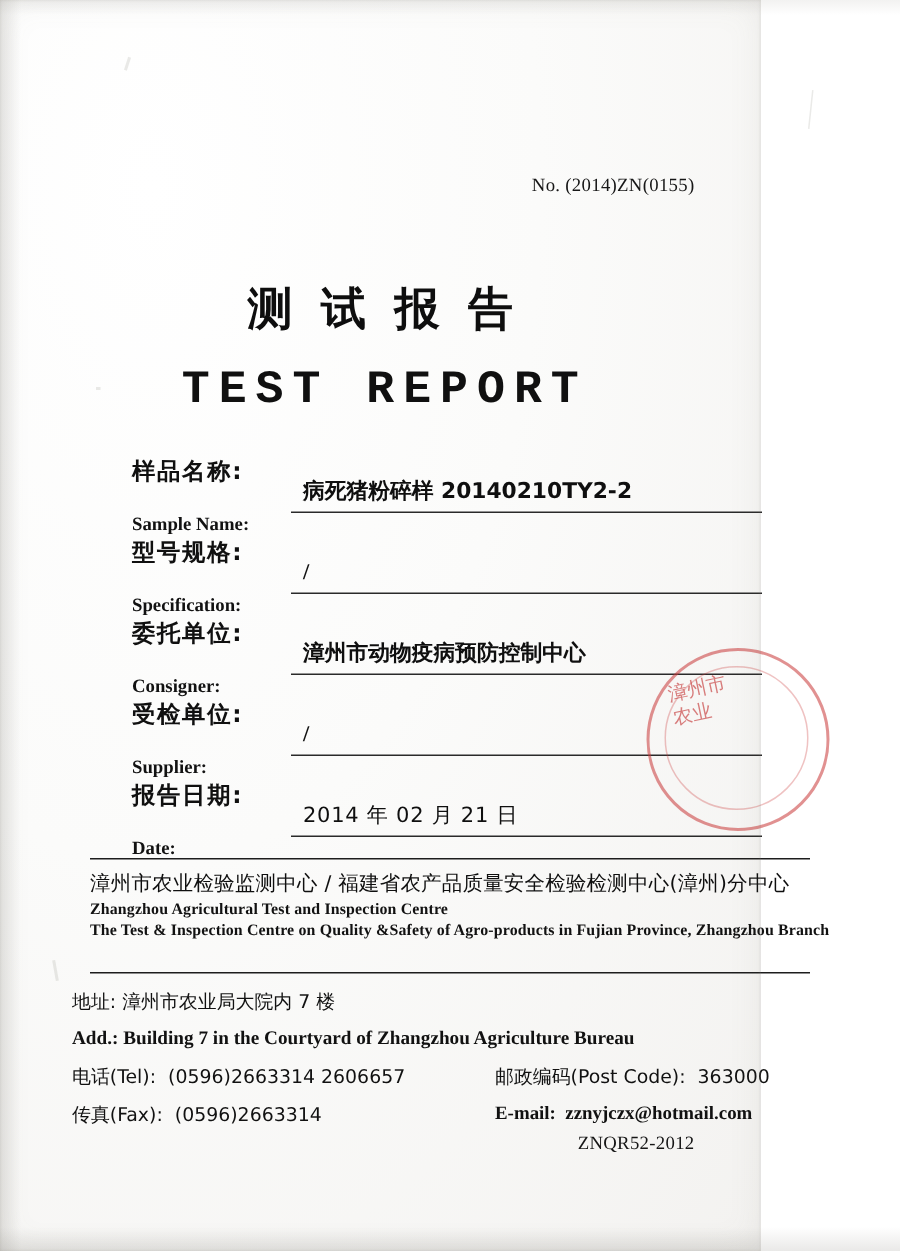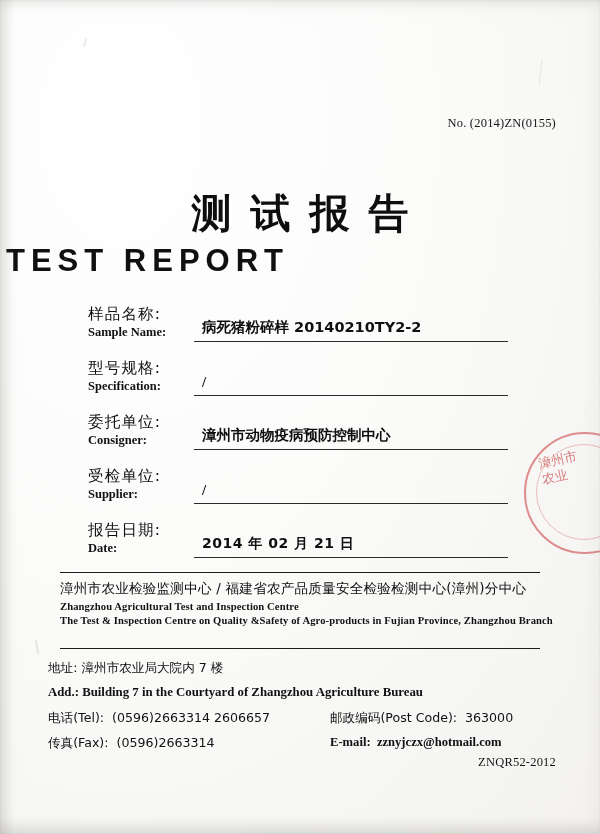--- a/index.html
+++ b/index.html
@@ -9,21 +9,21 @@
   body {
     width: 600px;
     height: 834px;
     background: #ffffff;
     font-family: "Liberation Serif", serif;
     color: #121212;
     overflow: hidden;
   }
   #page {
     position: relative;
-    width: 600px;
+    width: 507px;
     height: 834px;
     background:
       radial-gradient(ellipse at 20% 15%, #ffffff 0%, #fbfbfa 45%, #f3f2f0 100%);
   }
   
   #page::before {
     content: "";
     position: absolute;
     left: 0; top: 0; right: 0; bottom: 0;
     box-shadow: inset 0 0 22px rgba(120,118,112,0.10),
@@ -63,30 +63,31 @@
     color: #171717;
   }
 
   .title-cn {
     position: absolute;
     left: 0; right: 0;
     top: 186px;
     text-align: center;
     font-family: "DejaVu Sans", sans-serif;
     font-weight: bold;
-    font-size: 40px;
+    font-size: 30px;
     letter-spacing: 19px;
     text-indent: 19px;
     color: #0e0e0e;
   }
   .title-en {
     position: absolute;
     left: 0; right: 0;
     top: 243px;
-    font-family: Liberation Sans, sans-serif;
+    text-align: center;
+    font-family: Liberation Mono, monospace;
     font-weight: bold;
     font-size: 31px;
     letter-spacing: 6px;
     text-indent: 6px;
     color: #101010;
   }
 
   .fields {
     position: absolute;
     left: 88px;
@@ -103,29 +104,30 @@
     top: 0;
     width: 108px;
   }
   .label-cn {
     font-family: "DejaVu Sans", sans-serif;
     font-size: 15.5px;
     letter-spacing: 1.2px;
     color: #101010;
     line-height: 19px;
     white-space: nowrap;
+    font-weight: bold;
   }
   .label-en {
     font-family: "Liberation Serif", serif;
     font-weight: bold;
     font-size: 12.5px;
     color: #121212;
     line-height: 15px;
     white-space: nowrap;
-    margin-top: 1px;
+    margin-top: 18px;
   }
   .value-line {
     position: absolute;
     left: 106px;
     right: 0;
     top: 0;
     height: 36px;
     border-bottom: 1.1px solid #2a2a2a;
     text-align: right;
   }
@@ -139,21 +141,21 @@
     color: #0f0f0f;
     white-space: nowrap;
   }
   .value-text.slash {
     font-family: "Liberation Serif", serif;
     font-weight: bold;
     font-size: 15px;
   }
   .value-text.date {
     font-family: "DejaVu Sans", sans-serif;
-    font-weight: bold;
+    font-weight: normal;
     font-size: 14px;
     letter-spacing: 0.5px;
   }
 
   .rule {
     position: absolute;
     left: 60px;
     width: 480px;
     border-top: 1.3px solid #1d1d1d;
   }

